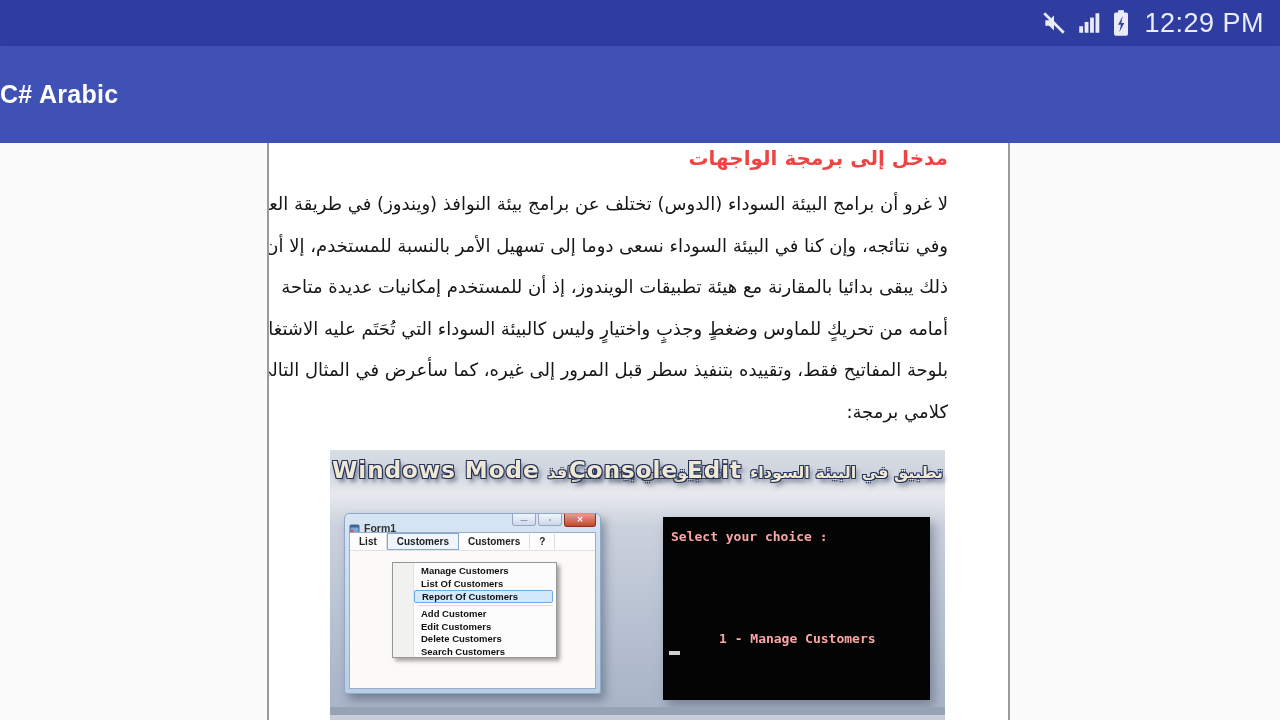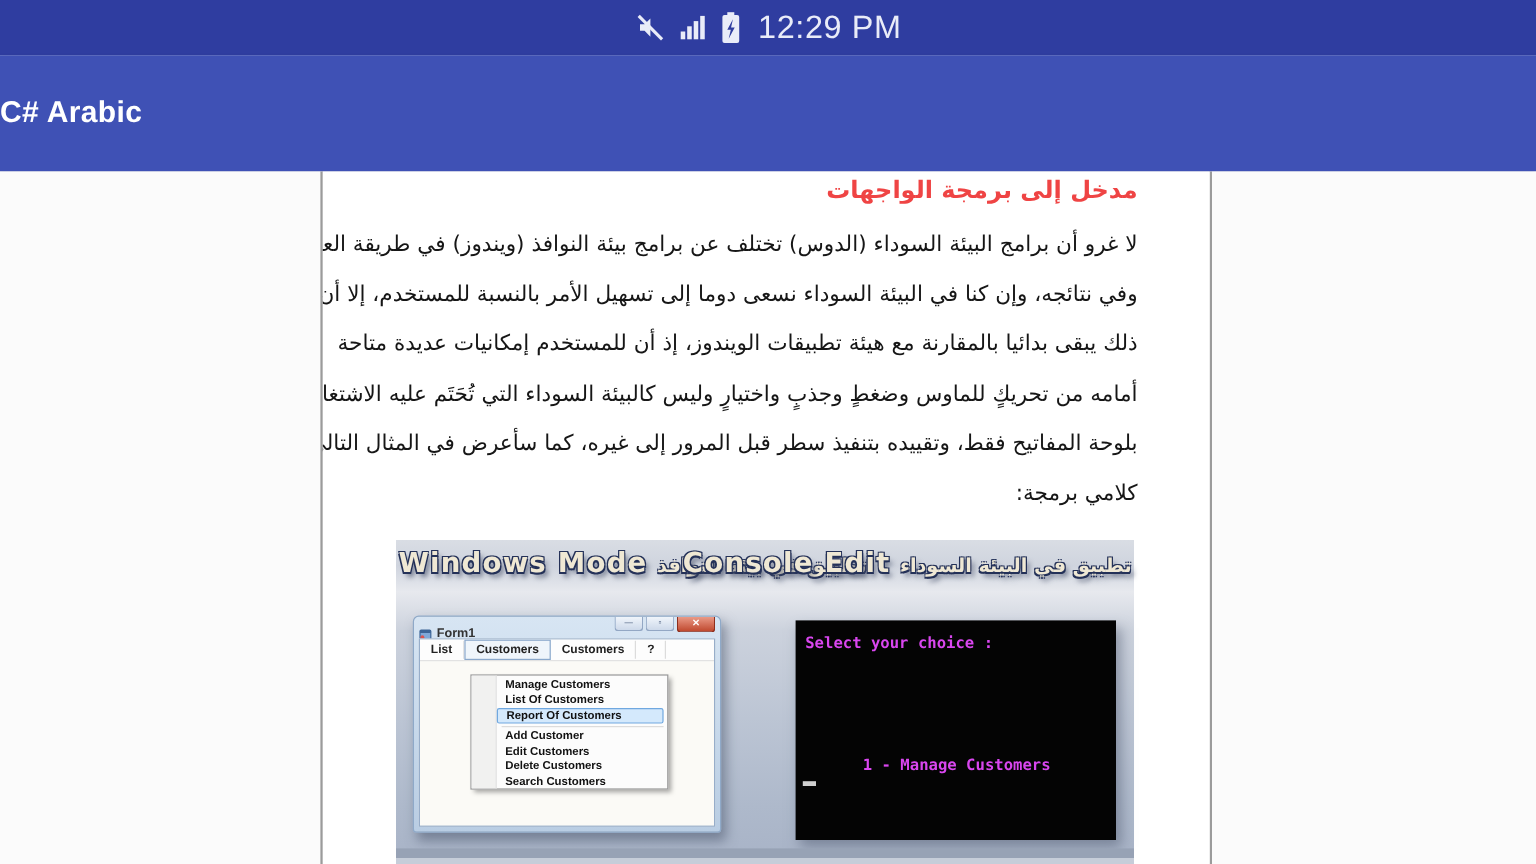--- a/index.html
+++ b/index.html
@@ -2,21 +2,21 @@
 <html><head>
 <meta charset="utf-8">
 <style>
   html,body{margin:0;padding:0;}
   body{width:1280px;height:720px;overflow:hidden;background:#e8e8e8;
        font-family:"Liberation Sans", sans-serif;}
   .screen{position:relative;width:1280px;height:720px;background:#f5f5f5;}
 
   
   .status-bar{position:absolute;left:0;top:0;width:1280px;height:46px;background:#2F3DA0;
-              display:flex;align-items:center;justify-content:center;box-sizing:border-box;}
+              display:flex;align-items:center;justify-content:flex-end;padding-right:16px;box-sizing:border-box;}
   .status-icons{display:flex;align-items:center;gap:9px;}
   .status-time{color:#E9ECF8;font-size:27px;letter-spacing:.5px;margin-left:4px;}
 
   
   .app-bar{position:absolute;left:0;top:46px;width:1280px;height:97px;background:#3F51B5;
            display:flex;align-items:center;box-shadow:0 2px 4px rgba(0,0,0,.25);}
   .app-title{color:#ffffff;font-size:25px;font-weight:bold;letter-spacing:.3px;}
 
   
   .viewer{position:absolute;left:0;top:143px;width:1280px;height:577px;background:#f9f9f9;}
@@ -75,21 +75,21 @@
              border-right:1px solid #E3E3E3;}
   .dd-items{position:absolute;left:21px;right:1px;top:2px;}
   .dd-item{height:12.5px;line-height:12.5px;padding-left:7px;font-size:9.5px;font-weight:600;color:#111;}
   .dd-item.hl{background:#D4E9FC;border:1px solid #70A8E0;border-radius:2px;margin-right:2px;
               height:11px;line-height:11px;}
   .dd-sep{height:1px;background:#DCDCDC;margin:2px 2px 2px 4px;}
 
   
   .console{position:absolute;left:333px;top:67px;width:267px;height:183px;background:#040404;
            box-shadow:4px 6px 10px rgba(75,85,108,.5);
-           font-family:"DejaVu Sans Mono", monospace;font-weight:bold;color:#d946ef;font-size:13px;}
+           font-family:"DejaVu Sans Mono", monospace;font-weight:bold;color:#fca5a5;font-size:13px;}
   .con-prompt{position:absolute;left:8px;top:12px;white-space:pre;}
   .con-options{position:absolute;left:56px;top:52px;line-height:28px;white-space:pre;}
   .con-cursor{position:absolute;left:6px;top:134px;width:11px;height:4px;background:#CFCFCF;}
 
   .icon-svg{display:block;}
 </style>
 </head>
 <body>
 
 <div class="screen">

